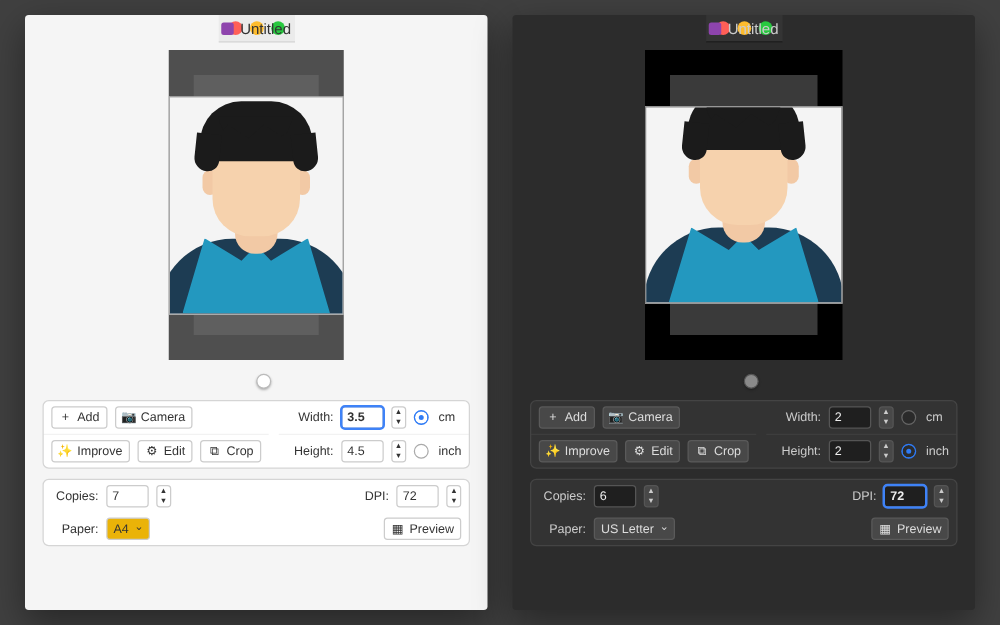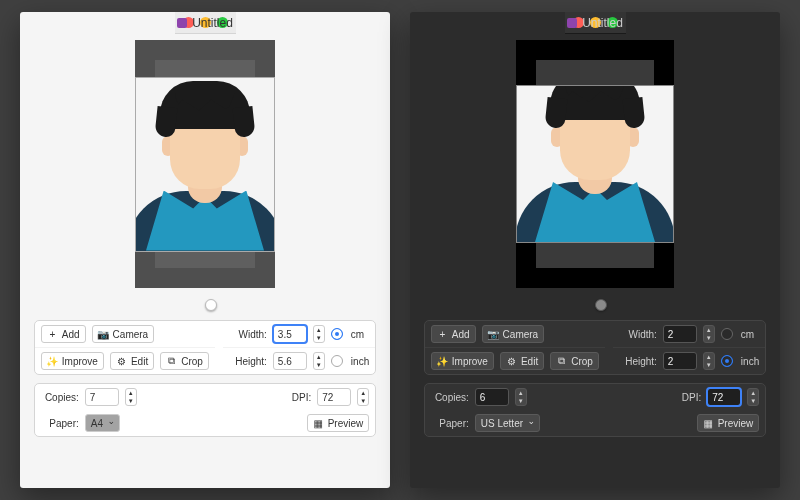--- a/index.html
+++ b/index.html
@@ -98,37 +98,37 @@
 
   .btn { display:flex; align-items:center; gap:4px; height:18px; border-radius:3px; padding:0 5px; font-size:10px; cursor:pointer;}
   .light .btn{ background:#fff; border:1px solid #ccc;}
   .dark  .btn{ background:#484848; border:1px solid #5a5a5a; color:#ddd;}
   .btn .ic{ width:11px; height:11px; display:flex; align-items:center; justify-content:center; font-size:10px;}
 
   .lbl { font-size:10px; min-width:38px; text-align:right;}
   .num { width:34px; height:18px; border-radius:3px; display:flex; align-items:center; padding:0 4px; font-size:10px;}
   .light .num{ background:#fff; border:1px solid #ccc;}
   .dark  .num{ background:#1f1f1f; border:1px solid #555; color:#eee;}
-  .num.sel{ outline:2px solid #3e82f7; outline-offset:-1px;}
+  .num.sel{ outline:2px solid #3e82f7; outline-offset:-1px;font-weight:bold;}
   .stepper{ width:12px; height:18px; display:flex; flex-direction:column;}
   .stepper div{flex:1; font-size:6px; line-height:1; display:flex; align-items:center; justify-content:center;}
   .light .stepper{ border:1px solid #ccc; border-radius:3px; background:#fff;}
   .dark  .stepper{ border:1px solid #555; border-radius:3px; background:#484848;}
 
   .radio{ width:12px; height:12px; border-radius:50%; display:inline-block; margin-right:2px;}
   .light .radio{ border:1px solid #aaa; background:#fff;}
   .dark  .radio{ border:1px solid #666; background:#2a2a2a;}
   .radio.on{ background:#2f7bf5; border-color:#2f7bf5; box-shadow: inset 0 0 0 3px #fff;}
   .dark .radio.on{ box-shadow: inset 0 0 0 3px #2c2c2c;}
 
   .two-col{ display:flex; gap:8px;}
   .two-col > div{ flex:1;}
   .spread{ display:flex; justify-content:space-between; align-items:center; gap:26px; padding:4px 6px;}
   .select{ height:18px; border-radius:3px; padding:0 16px 0 5px; font-size:10px; display:flex; align-items:center; position:relative;}
-  .light .select{ background:#a3a3a3; border:1px solid #ccc;}
+  .light .select{ background:#eab308; border:1px solid #ccc;}
   .dark  .select{ background:#484848; border:1px solid #5a5a5a; color:#ddd;}
   .select:after{content:'⌄'; position:absolute; right:4px; top:1px; font-size:9px;}
   .gapv{height:8px;}
 </style>
 </head>
 <body>
 
 <div class="window light">
   <div class="titlebar">
     <div class="traffic">
@@ -203,21 +203,21 @@
           <div class="stepper">
               <div>▲</div>
               <div>▼</div>
             </div>
           <span class="radio on"></span>
           <span style="font-size:10px">cm</span>
         </div>
         <div class="row">
           <span class="lbl">Height:</span>
           <div class="num">
-              <span>5.6</span>
+              <span>4.5</span>
             </div>
           <div class="stepper">
               <div>▲</div>
               <div>▼</div>
             </div>
           <span class="radio"></span>
           <span style="font-size:10px">inch</span>
         </div>
       </div>
     </div>

